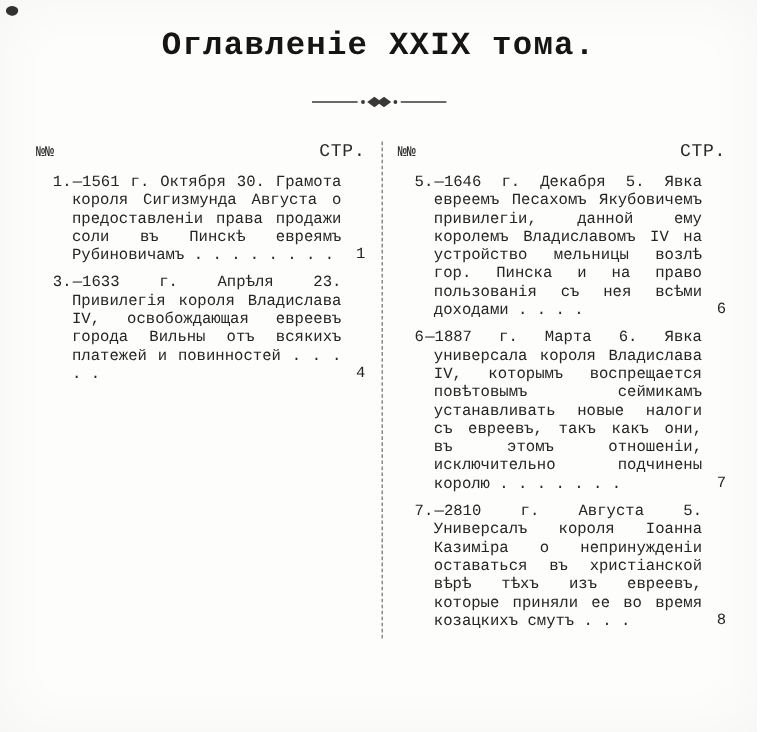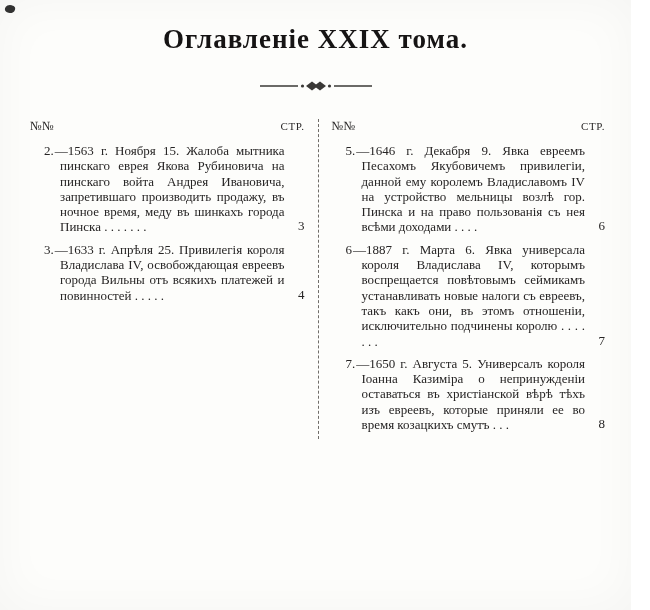--- a/index.html
+++ b/index.html
@@ -5,21 +5,21 @@
   * { box-sizing: border-box; }
   html, body { margin: 0; padding: 0; background: #ffffff; }
 
   .scan {
     position: relative;
     width: 631px;
     height: 610px;
     overflow: hidden;
     background: #fdfdfb;
     box-shadow: inset 0 0 50px rgba(0,0,0,0.035);
-    font-family: Liberation Serif, serif;
+    font-family: Liberation Mono, monospace;
     color: #262424;
   }
 
   .speck {
     position: absolute;
     left: 5px; top: 5px;
     width: 10px; height: 8px;
     background: #1c1c1c;
     border-radius: 60% 40% 55% 45%;
     transform: rotate(14deg);
@@ -52,21 +52,21 @@
   .col-left  { padding-right: 13px; }
   .col-right { padding-left: 13px; border-left: 1px dashed #6f6c68; }
 
   .col-head {
     display: flex;
     justify-content: space-between;
     align-items: baseline;
     margin-bottom: 9px;
   }
   .hd-num  { font-size: 12.5px; color: #2b2929; }
-  .hd-page { font-size: 11px; letter-spacing: 0.6px; color: #2b2929; }
+  .hd-page { font-size: 15px; letter-spacing: 0.6px; color: #2b2929; }
 
   .entry {
     position: relative;
     margin: 0 0 7px;
     padding-left: 30px;
     padding-right: 20px;
     text-indent: -16px;
     text-align: justify;
     font-size: 13px;
     line-height: 15.3px;
@@ -103,35 +103,35 @@
   </div>
 
   <div class="cols">
 
     <div class="col col-left">
       <div class="col-head">
         <span class="hd-num">№№</span>
         <span class="hd-page">СТР.</span>
       </div>
 
+      <p class="entry"><span class="num">1.</span><span>—1561 г. Октября 30. Грамота короля Сигизмунда Августа о предоставленіи права продажи соли въ Пинскѣ евреямъ Рубиновичамъ . . . . . . . .</span><span class="pagenum">1</span></p>
 
-      <p class="entry"><span class="num">2.</span><span>—1563 г. Ноября 15. Жалоба мытника пинскаго еврея Якова Рубиновича на пинскаго войта Андрея Ивановича, запретившаго производить продажу, въ ночное время, меду въ шинкахъ города Пинска . . . . . . .</span><span class="pagenum">3</span></p>
 
-      <p class="entry"><span class="num">3.</span><span>—1633 г. Апрѣля 25. Привилегія короля Владислава IV, освобождающая евреевъ города Вильны отъ всякихъ платежей и повинностей . . . . .</span><span class="pagenum">4</span></p>
+      <p class="entry"><span class="num">3.</span><span>—1633 г. Апрѣля 23. Привилегія короля Владислава IV, освобождающая евреевъ города Вильны отъ всякихъ платежей и повинностей . . . . .</span><span class="pagenum">4</span></p>
 
     </div>
 
     <div class="col col-right">
       <div class="col-head">
         <span class="hd-num">№№</span>
         <span class="hd-page">СТР.</span>
       </div>
 
-      <p class="entry"><span class="num">5.</span><span>—1646 г. Декабря 9. Явка евреемъ Песахомъ Якубовичемъ привилегіи, данной ему королемъ Владиславомъ IV на устройство мельницы возлѣ гор. Пинска и на право пользованія съ нея всѣми доходами . . . .</span><span class="pagenum">6</span></p>
+      <p class="entry"><span class="num">5.</span><span>—1646 г. Декабря 5. Явка евреемъ Песахомъ Якубовичемъ привилегіи, данной ему королемъ Владиславомъ IV на устройство мельницы возлѣ гор. Пинска и на право пользованія съ нея всѣми доходами . . . .</span><span class="pagenum">6</span></p>
 
       <p class="entry"><span class="num">6</span><span>—1887 г. Марта 6. Явка универсала короля Владислава IV, которымъ воспрещается повѣтовымъ сеймикамъ устанавливать новые налоги съ евреевъ, такъ какъ они, въ этомъ отношеніи, исключительно подчинены королю . . . . . . .</span><span class="pagenum">7</span></p>
 
-      <p class="entry"><span class="num">7.</span><span>—1650 г. Августа 5. Универсалъ короля Іоанна Казиміра о непринужденіи оставаться въ христіанской вѣрѣ тѣхъ изъ евреевъ, которые приняли ее во время козацкихъ смутъ . . .</span><span class="pagenum">8</span></p>
+      <p class="entry"><span class="num">7.</span><span>—2810 г. Августа 5. Универсалъ короля Іоанна Казиміра о непринужденіи оставаться въ христіанской вѣрѣ тѣхъ изъ евреевъ, которые приняли ее во время козацкихъ смутъ . . .</span><span class="pagenum">8</span></p>
 
     </div>
 
   </div>
 </div>
 
 </body></html>

